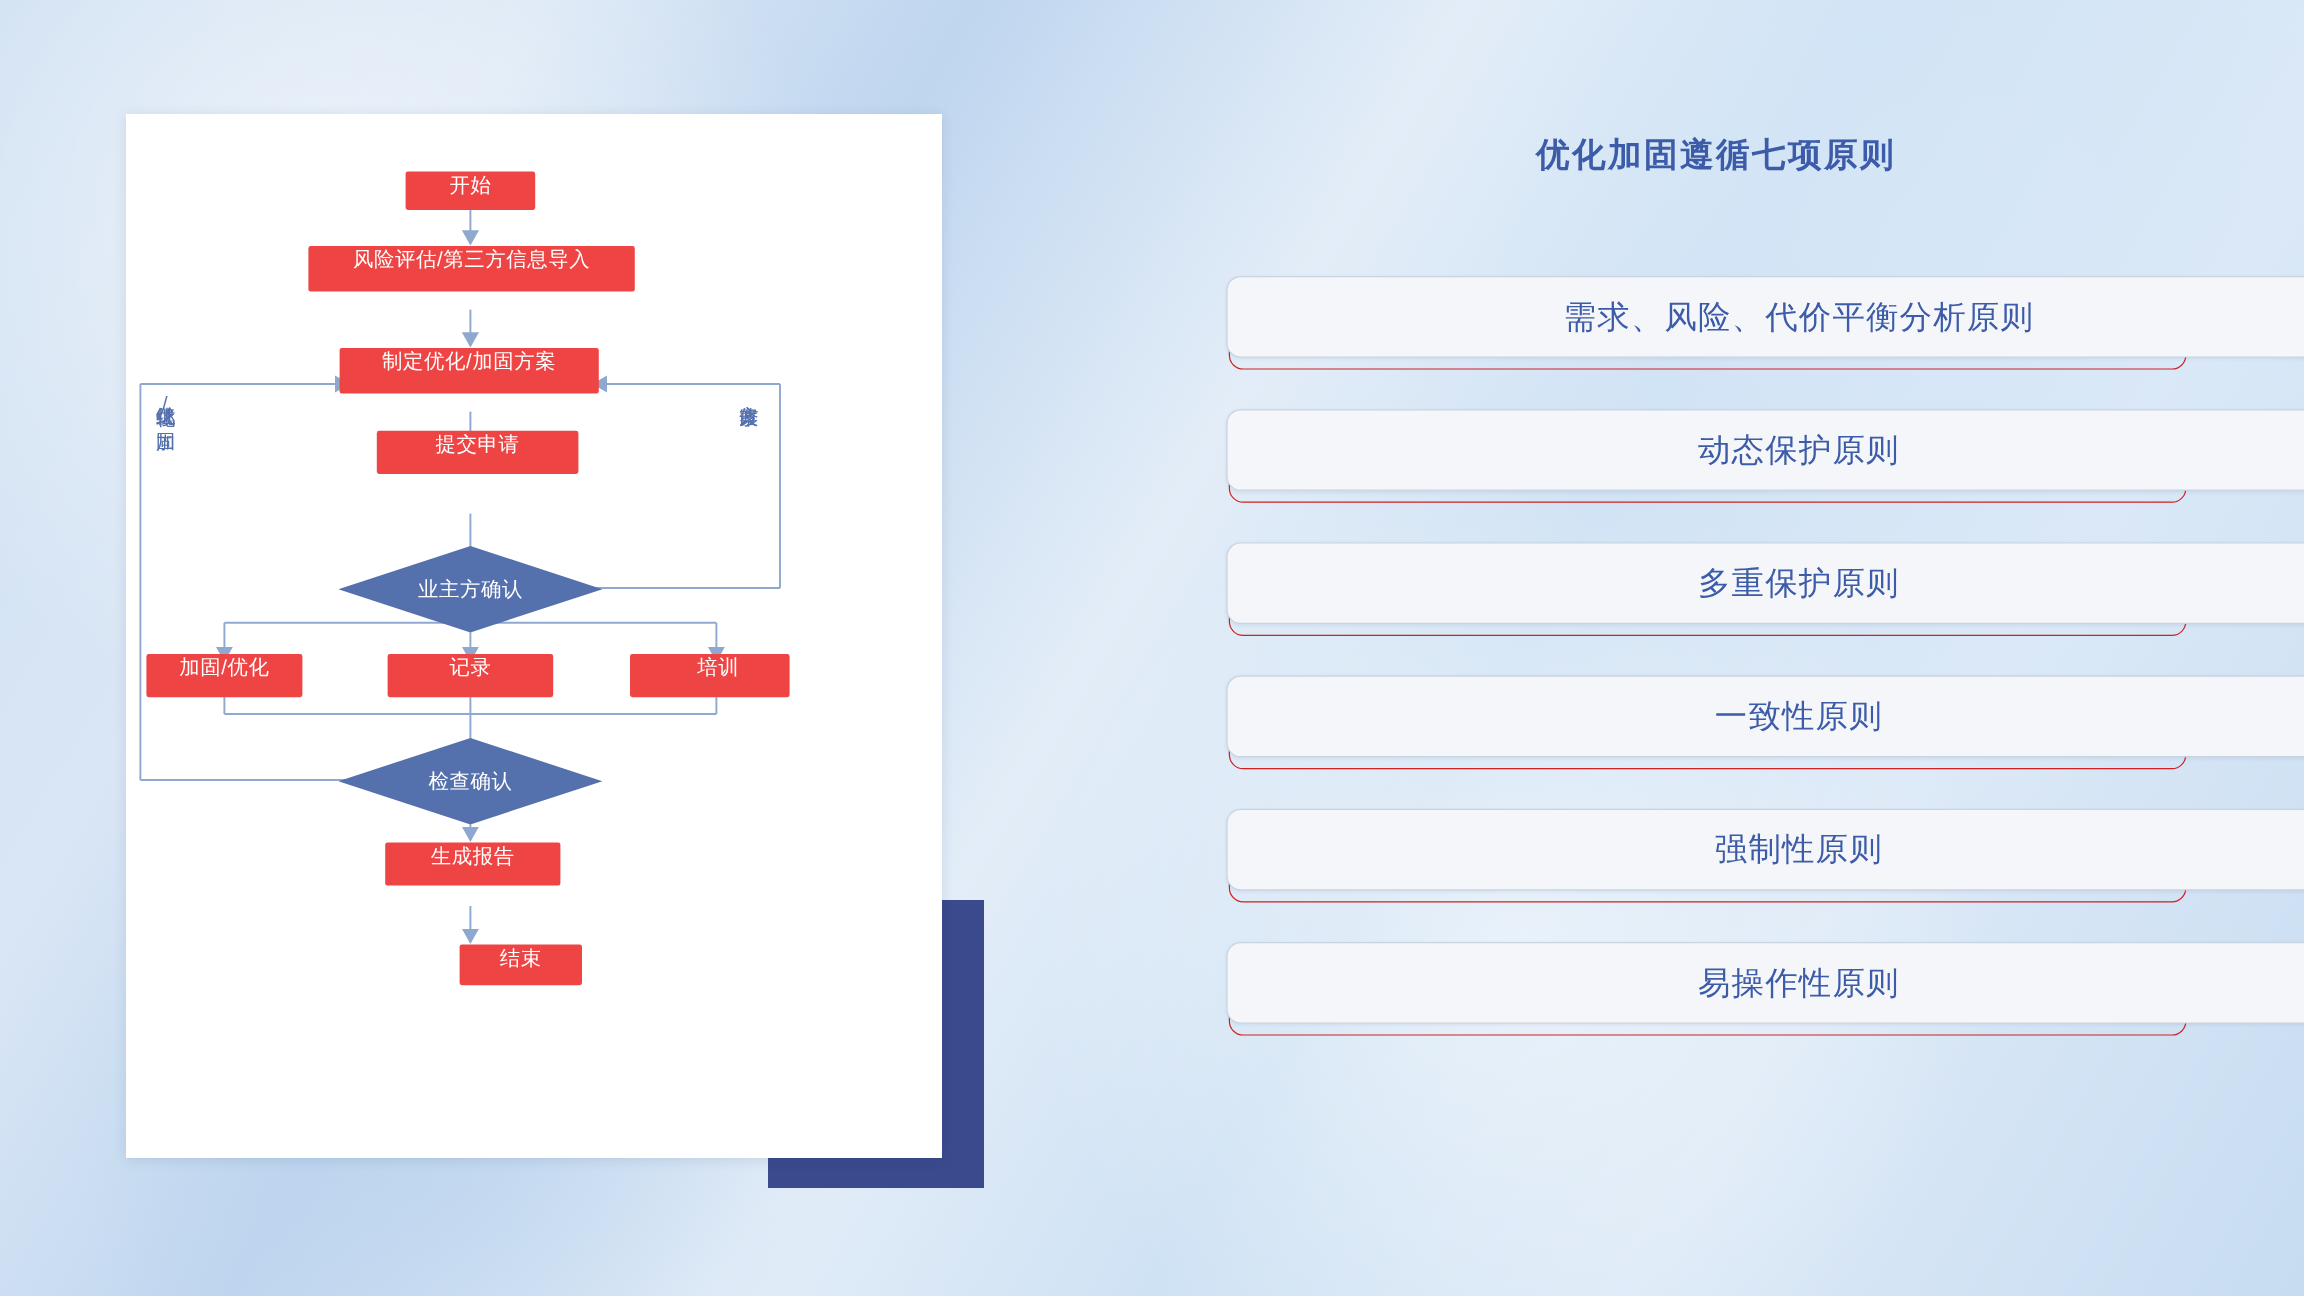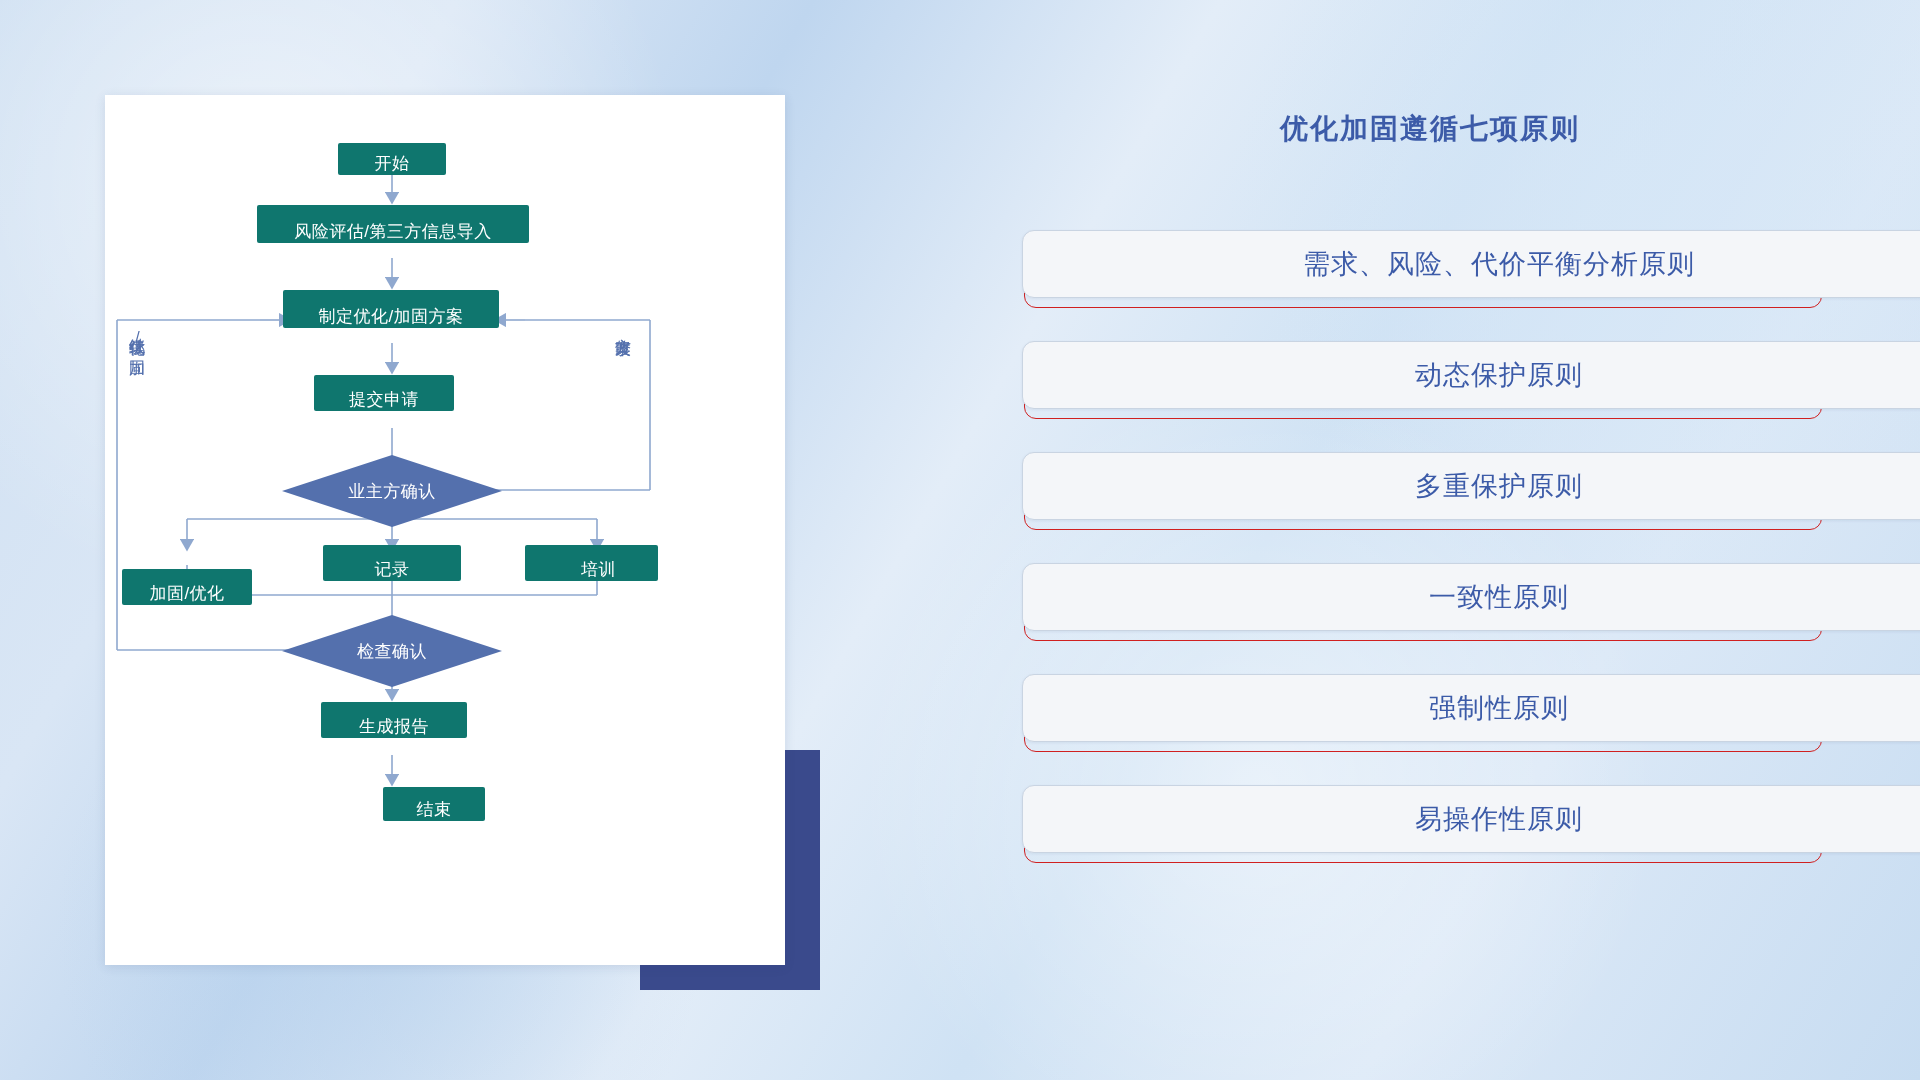--- a/index.html
+++ b/index.html
@@ -65,25 +65,25 @@
     background: #ffffff;
     box-shadow: 0 2px 10px rgba(40,60,110,0.12);
   }
   .flow-svg {
     position: absolute;
     left: 0; top: 0;
   }
   .node {
     position: absolute;
     box-sizing: border-box;
-    background: #0f766e;
+    background: #ef4444;
     color: #ffffff;
     font-size: 17px;
     display: flex;
-    align-items: flex-end;
+    align-items: flex-start;
     justify-content: center;
     border-radius: 2px;
     letter-spacing: 0.5px;
     white-space: nowrap;
   }
   .diamond-wrap {
     position: absolute;
   }
   .diamond-wrap .dlabel {
     position: absolute;
@@ -229,32 +229,32 @@
     </div>
 
     <div class="node" style="left:152px; top:110px; width:272px; height:38px;">
       <span>风险评估/第三方信息导入</span>
     </div>
 
     <div class="node" style="left:178px; top:195px; width:216px; height:38px;">
       <span>制定优化/加固方案</span>
     </div>
 
-    <div class="node" style="left:209px; top:280px; width:140px; height:36px;">
+    <div class="node" style="left:209px; top:264px; width:168px; height:36px;">
       <span>提交申请</span>
     </div>
 
     <div class="diamond-wrap" style="left:177px; top:360px; width:220px; height:72px;">
       <svg width="220" height="72">
         <polygon points="110,0 220,36 110,72 0,36" fill="#5470ad"></polygon>
       </svg>
       <div class="dlabel">业主方确认</div>
     </div>
 
-    <div class="node" style="left:17px; top:474px; width:130px; height:36px;">
+    <div class="node" style="left:17px; top:450px; width:130px; height:36px;">
       <span>加固/优化</span>
     </div>
 
     <div class="node" style="left:218px; top:450px; width:138px; height:36px;">
       <span>记录</span>
     </div>
 
     <div class="node" style="left:420px; top:450px; width:133px; height:36px;padding-left:14px;">
       <span>培训</span>
     </div>

